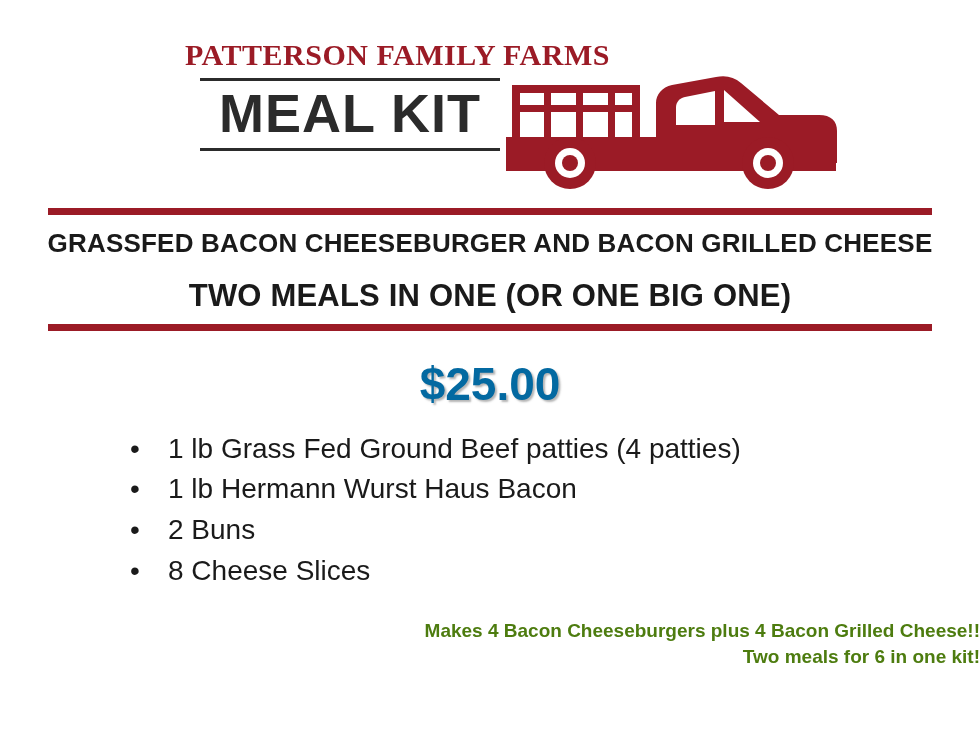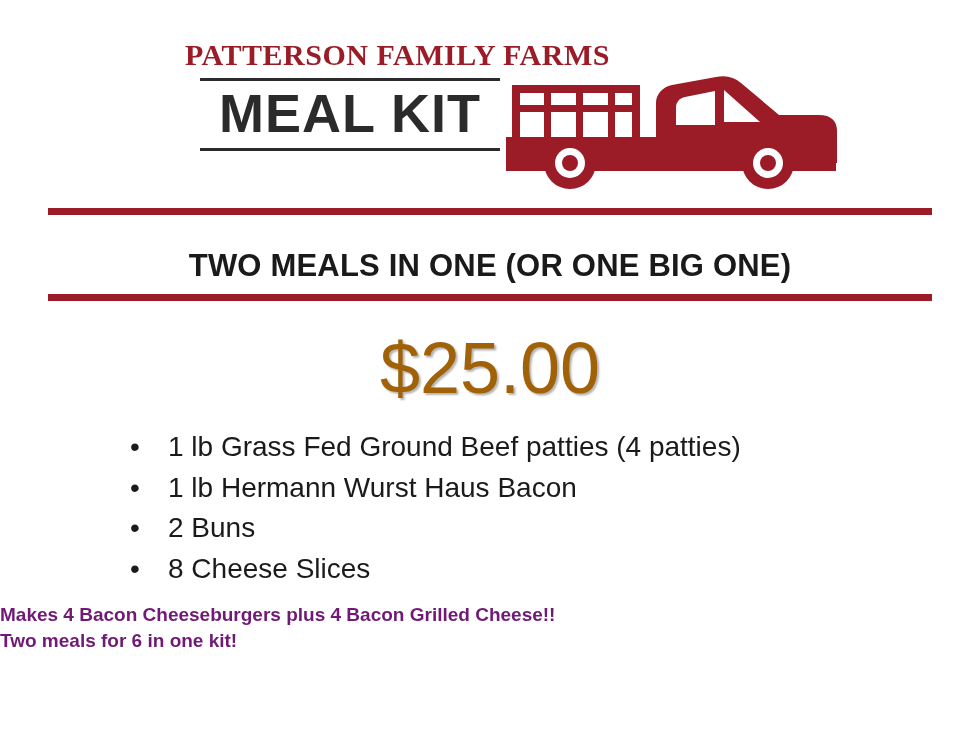--- a/index.html
+++ b/index.html
@@ -103,23 +103,23 @@
     letter-spacing: 0.2px;
     line-height: 1.15;
     margin-top: 19px;
     white-space: nowrap;
   }
 
   
   .price {
     text-align: center;
     font-family: "Liberation Sans", sans-serif;
-    font-weight: normal;
-    font-size: 72px;
-    color: #a16207;
+    font-weight: bold;
+    font-size: 46px;
+    color: #0369a1;
     margin-top: 26px;
     letter-spacing: 0px;
     text-shadow: 2px 2px 2px rgba(120,120,120,0.55);
   }
 
   
   .items {
     margin: 18px 0 0 0;
     padding: 0;
     list-style: none;
@@ -138,23 +138,23 @@
     position: absolute;
     left: 10px;
     top: 0;
     font-size: 28px;
     line-height: 1.46;
     color: #1a1a1a;
   }
 
   
   .footnote {
-    text-align: left;
-    margin-top: 12px;
-    color: #701a75;
+    text-align: right;
+    margin-top: 26px;
+    color: #4d7c0f;
     font-family: "Liberation Sans", sans-serif;
     font-weight: bold;
     font-size: 19px;
     line-height: 1.35;
   }
 </style>
 </head>
 <body>
 
 <div class="page">
@@ -199,20 +199,21 @@
           <circle cx="268" cy="118" r="8" fill="#9b1b26"></circle>
         </g>
       </svg>
     </div>
 
   </div>
 
   <div class="bar top"></div>
 
   <div class="titles">
+    <div class="title-1">GRASSFED BACON CHEESEBURGER AND BACON GRILLED CHEESE</div>
     <div class="title-2">TWO MEALS IN ONE (OR ONE BIG ONE)</div>
   </div>
 
   <div class="bar"></div>
 
   <div class="price">$25.00</div>
 
   <ul class="items">
     <li>
       <span class="bullet">•</span>

